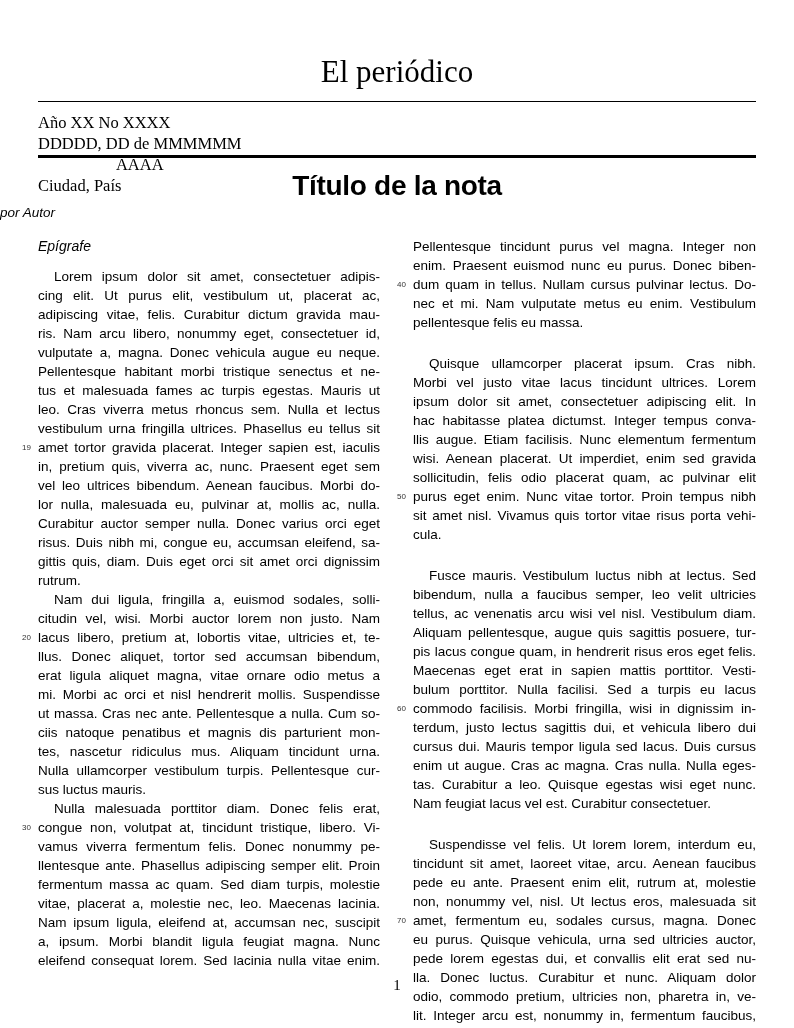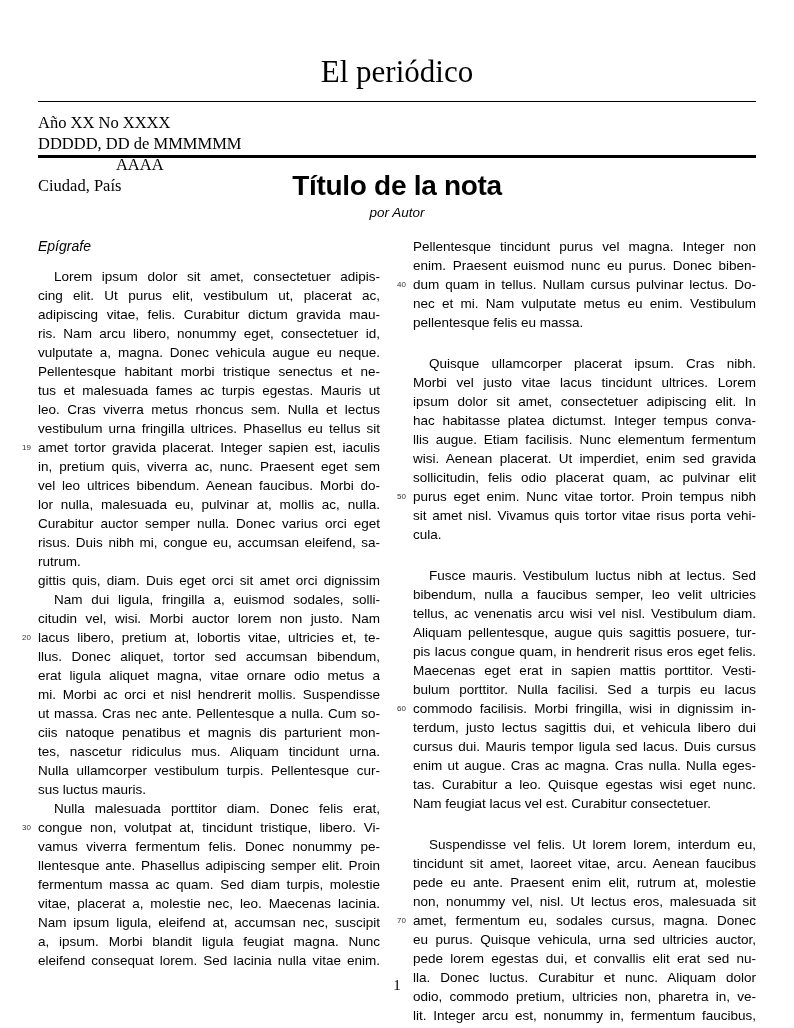--- a/index.html
+++ b/index.html
@@ -25,21 +25,21 @@
   .header-info .cell  { flex:1; }
   .header-info .left  { text-align:left; }
   .header-info .mid   { text-align:center; }
   .header-info .right { text-align:right; }
   
   .article-title {
     position:absolute; top:170px; left:0; right:0; text-align:center;
     font-size:28px; font-weight:700; line-height:32px; letter-spacing:-0.3px;
   }
   .article-byline {
-    position:absolute; top:205px; left:0; right:0; text-align:center;
+    position:absolute; top:205px; left:0; right:0; text-align:left;
     font-style:italic; font-size:13.5px; line-height:16px;
   }
   
   .cols {
     position:absolute; top:237px; left:38px;
     display:flex; gap:33px;
     font-size:13.5px; line-height:19px;
   }
   .col { position:relative; }
   .col-left  { width:342px; }
@@ -99,22 +99,22 @@
           <div class="ln">Pellentesque habitant morbi tristique senectus et ne-</div>
           <div class="ln">tus et malesuada fames ac turpis egestas. Mauris ut</div>
           <div class="ln">leo. Cras viverra metus rhoncus sem. Nulla et lectus</div>
           <div class="ln">vestibulum urna fringilla ultrices. Phasellus eu tellus sit</div>
           <div class="ln"><span class="num">19</span>amet tortor gravida placerat. Integer sapien est, iaculis</div>
           <div class="ln">in, pretium quis, viverra ac, nunc. Praesent eget sem</div>
           <div class="ln">vel leo ultrices bibendum. Aenean faucibus. Morbi do-</div>
           <div class="ln">lor nulla, malesuada eu, pulvinar at, mollis ac, nulla.</div>
           <div class="ln">Curabitur auctor semper nulla. Donec varius orci eget</div>
           <div class="ln">risus. Duis nibh mi, congue eu, accumsan eleifend, sa-</div>
+          <div class="ln">gittis quis, diam. Duis eget orci sit amet orci dignissim</div>
           <div class="ln pend">rutrum.</div>
-          <div class="ln">gittis quis, diam. Duis eget orci sit amet orci dignissim</div>
           <div class="ln ind">Nam dui ligula, fringilla a, euismod sodales, solli-</div>
           <div class="ln">citudin vel, wisi. Morbi auctor lorem non justo. Nam</div>
           <div class="ln"><span class="num">20</span>lacus libero, pretium at, lobortis vitae, ultricies et, te-</div>
           <div class="ln">llus. Donec aliquet, tortor sed accumsan bibendum,</div>
           <div class="ln">erat ligula aliquet magna, vitae ornare odio metus a</div>
           <div class="ln">mi. Morbi ac orci et nisl hendrerit mollis. Suspendisse</div>
           <div class="ln">ut massa. Cras nec ante. Pellentesque a nulla. Cum so-</div>
           <div class="ln">ciis natoque penatibus et magnis dis parturient mon-</div>
           <div class="ln">tes, nascetur ridiculus mus. Aliquam tincidunt urna.</div>
           <div class="ln">Nulla ullamcorper vestibulum turpis. Pellentesque cur-</div>

